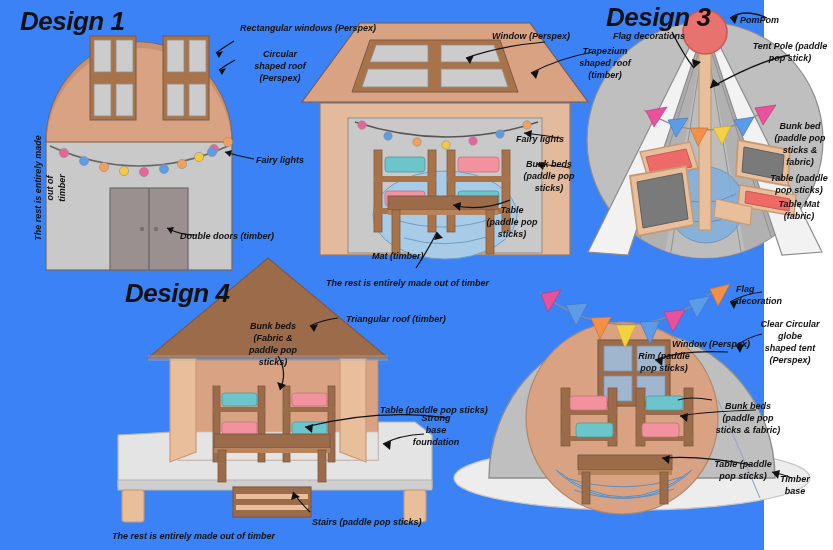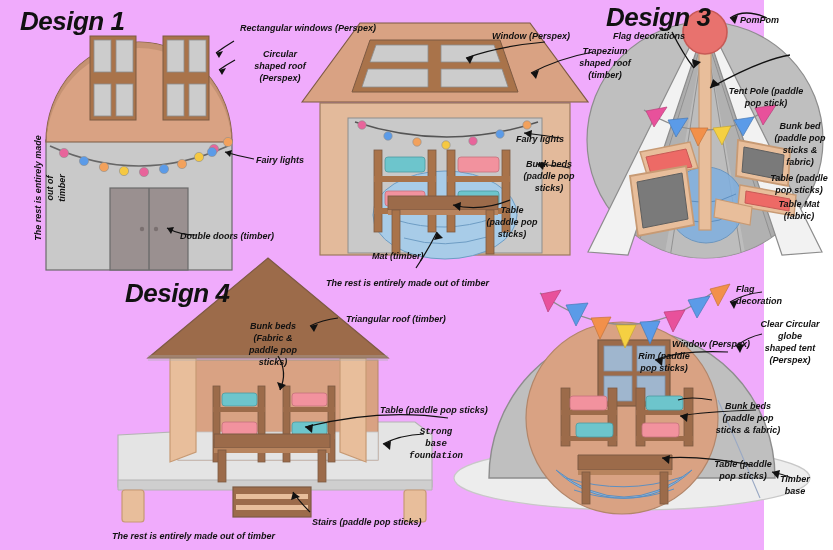--- a/index.html
+++ b/index.html
@@ -1,17 +1,17 @@
 <!DOCTYPE html>
 <html><head>
 <meta charset="utf-8">
 <style>
   html,body{margin:0;padding:0;background:#fff;}
   body{width:833px;height:550px;overflow:hidden;font-family:"Liberation Sans",sans-serif;}
-  #stage{position:relative;width:764px;height:550px;background:#f0abfc;}
+  #stage{position:relative;width:764px;height:550px;background:#3b82f6;}
   .design-title{
     position:absolute;font-family:"Liberation Sans",sans-serif;font-weight:bold;
     font-style:italic;font-size:26px;color:#111;letter-spacing:-0.5px;white-space:nowrap;
   }
   .anno{
     position:absolute;font-family:"Liberation Sans",sans-serif;font-style:italic;
     font-weight:bold;font-size:9px;color:#111;line-height:12px;white-space:pre-line;
   }
   .anno.center{text-align:center;}
   .anno.vert{
@@ -400,38 +400,38 @@
 (paddle pop
 sticks)</div>
   <div class="anno center" style="left:480px;top:204px;width:64px;">Table
 (paddle pop
 sticks)</div>
   <div class="anno" style="left:372px;top:250px;">Mat (timber)</div>
   <div class="anno" style="left:326px;top:277px;">The rest is entirely made out of timber</div>
 
   <div class="anno" style="left:740px;top:14px;">PomPom</div>
   <div class="anno" style="left:613px;top:30px;">Flag decorations</div>
-  <div class="anno center" style="left:728px;top:40px;width:76px;margin-top:45px;">Tent Pole (paddle
+  <div class="anno center" style="left:752px;top:40px;width:76px;">Tent Pole (paddle
 pop stick)</div>
   <div class="anno center" style="left:770px;top:120px;width:60px;">Bunk bed
 (paddle pop
 sticks &amp;
 fabric)</div>
   <div class="anno center" style="left:768px;top:172px;width:62px;">Table (paddle
 pop sticks)</div>
   <div class="anno center" style="left:768px;top:198px;width:62px;">Table Mat
 (fabric)</div>
 
   <div class="anno" style="left:346px;top:313px;">Triangular roof (timber)</div>
   <div class="anno center" style="left:240px;top:320px;width:66px;">Bunk beds
 (Fabric &amp;
 paddle pop
 sticks)</div>
   <div class="anno" style="left:380px;top:404px;">Table (paddle pop sticks)</div>
-  <div class="anno center" style="left:408px;top:426px;width:56px;font-family:Liberation Mono, monospace;">Strong
+  <div class="anno center" style="left:408px;top:412px;width:56px;">Strong
 base
 foundation</div>
   <div class="anno" style="left:312px;top:516px;">Stairs (paddle pop sticks)</div>
   <div class="anno" style="left:112px;top:530px;">The rest is entirely made out of timber</div>
 
   <div class="anno" style="left:736px;top:283px;">Flag decoration</div>
   <div class="anno center" style="left:748px;top:318px;width:84px;">Clear Circular globe
 shaped tent
 (Perspex)</div>
   <div class="anno" style="left:672px;top:338px;">Window (Perspex)</div>

